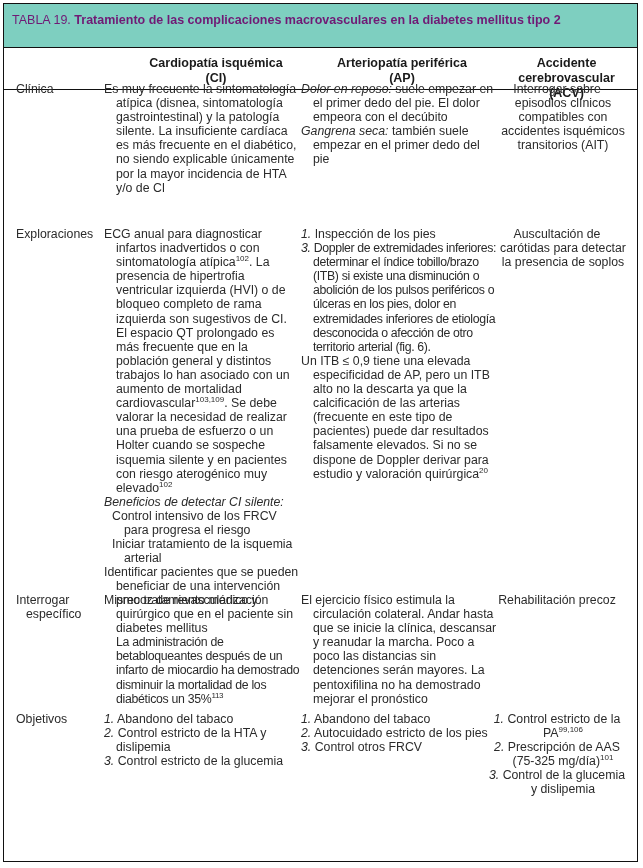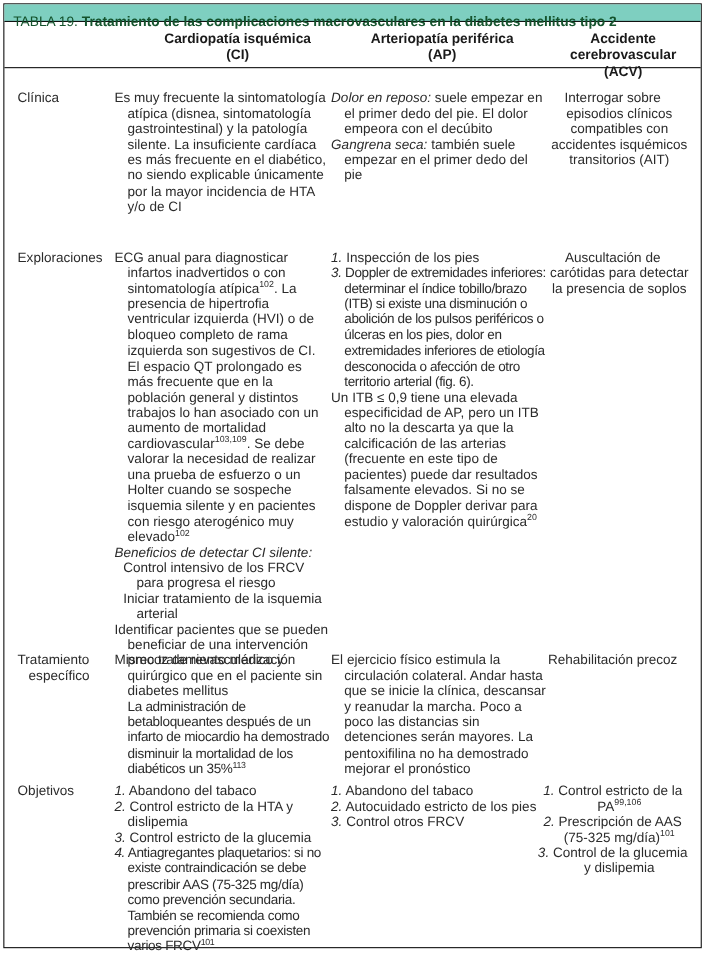--- a/index.html
+++ b/index.html
@@ -2,22 +2,22 @@
 <html><head>
 <meta charset="utf-8">
 <style>
   html, body { margin: 0; padding: 0; background: #ffffff; }
   body { width: 643px; height: 868px; overflow: hidden; font-family: "Liberation Sans", sans-serif; color: #2b2b2b; }
   .table-frame {
     position: absolute; left: 3px; top: 3px; width: 635px; height: 859px;
     border: 1.5px solid #111; box-sizing: border-box;
   }
   .title-bar {
-    height: 16px; background: #7ecfc0; border-bottom: 1.5px solid #111;
-    box-sizing: border-box; padding: 9px 0 0 8px; font-size: 12.5px; color: #14532d;
+    height: 44px; background: #7ecfc0; border-bottom: 1.5px solid #111;
+    box-sizing: border-box; padding: 9px 0 0 8px; font-size: 12.5px; color: #701a75;
     white-space: nowrap;
   }
   .title-bar .tabla-num { font-weight: normal; }
   .title-bar .tabla-text { font-weight: bold; }
   .header-row {
     height: 42px; border-bottom: 1.5px solid #111; box-sizing: border-box; position: relative;
   }
   .hcell { position: absolute; top: 8px; text-align: center; font-weight: bold; font-size: 12.5px; line-height: 15px; color: #1a1a1a; }
   .hcell.c1 { left: 114px; width: 196px; }
   .hcell.c2 { left: 300px; width: 196px; }
@@ -92,21 +92,21 @@
       <p class="p" style="letter-spacing:-0.35px;"><span class="numi">3.</span><span> Doppler de extremidades inferiores: determinar el índice tobillo/brazo (ITB) si existe una disminución o abolición de los pulsos periféricos o úlceras en los pies, dolor en extremidades inferiores de etiología desconocida o afección de otro territorio arterial (fig. 6).</span></p>
       <p class="p"><span>Un ITB ≤ 0,9 tiene una elevada especificidad de AP, pero un ITB alto no la descarta ya que la calcificación de las arterias (frecuente en este tipo de pacientes) puede dar resultados falsamente elevados. Si no se dispone de Doppler derivar para estudio y valoración quirúrgica</span><sup>20</sup></p>
     </div>
     <div class="cell c3">
       <p class="p">Auscultación de carótidas para detectar la presencia de soplos</p>
     </div>
   </div>
 
   <div class="row" style="top:589px;">
     <div class="cell label">
-      <p class="p">Tratamiento específico</p>
+      <p class="p">Interrogar específico</p>
     </div>
     <div class="cell c1">
       <p class="p">Mismo tratamiento médico y quirúrgico que en el paciente sin diabetes mellitus</p>
       <p class="p" style="padding-left:12px;text-indent:0;letter-spacing:-0.3px;"><span>La administración de betabloqueantes después de un infarto de miocardio ha demostrado disminuir la mortalidad de los diabéticos un 35%</span><sup>113</sup></p>
     </div>
     <div class="cell c2">
       <p class="p">El ejercicio físico estimula la circulación colateral. Andar hasta que se inicie la clínica, descansar y reanudar la marcha. Poco a poco las distancias sin detenciones serán mayores. La pentoxifilina no ha demostrado mejorar el pronóstico</p>
     </div>
     <div class="cell c3">
       <p class="p">Rehabilitación precoz</p>
@@ -114,21 +114,20 @@
   </div>
 
   <div class="row" style="top:708px;">
     <div class="cell label">
       <p class="p">Objetivos</p>
     </div>
     <div class="cell c1">
       <p class="p"><span class="numi">1.</span><span> Abandono del tabaco</span></p>
       <p class="p"><span class="numi">2.</span><span> Control estricto de la HTA y dislipemia</span></p>
       <p class="p"><span class="numi">3.</span><span> Control estricto de la glucemia</span></p>
-      <p class="p" style="letter-spacing:-0.3px;"><span class="numi">4.</span><span> Antiagregantes plaquetarios: si no existe contraindicación se debe prescribir AAS (75-325 mg/día) como prevención secundaria. También se recomienda como prevención primaria si coexisten varios FRCV</span><sup>101</sup></p>
     </div>
     <div class="cell c2">
       <p class="p"><span class="numi">1.</span><span> Abandono del tabaco</span></p>
       <p class="p"><span class="numi">2.</span><span> Autocuidado estricto de los pies</span></p>
       <p class="p"><span class="numi">3.</span><span> Control otros FRCV</span></p>
     </div>
     <div class="cell c3">
       <p class="p"><span class="numi">1.</span><span> Control estricto de la PA</span><sup>99,106</sup></p>
       <p class="p"><span class="numi">2.</span><span> Prescripción de AAS (75-325 mg/día)</span><sup>101</sup></p>
       <p class="p"><span class="numi">3.</span><span> Control de la glucemia y dislipemia</span></p>

